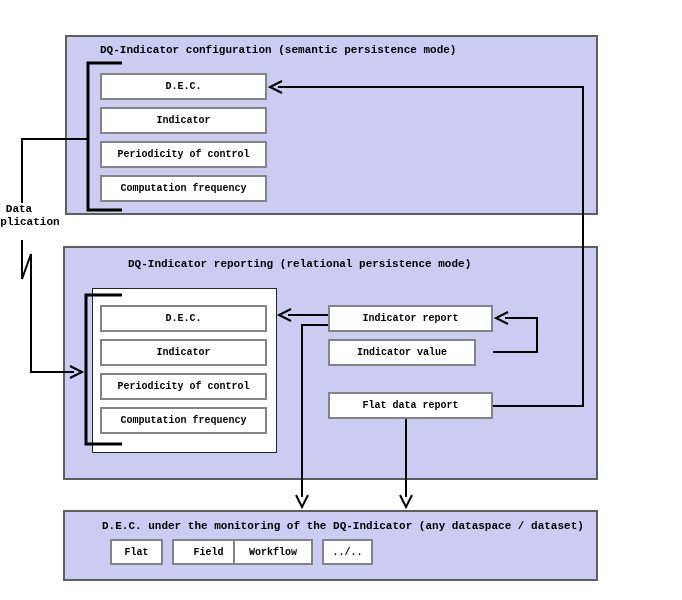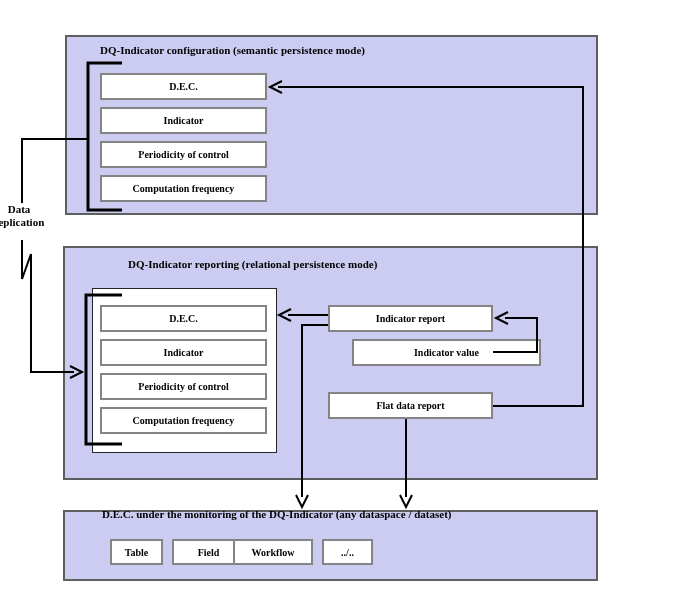--- a/index.html
+++ b/index.html
@@ -1,19 +1,19 @@
 <!DOCTYPE html>
 <html style="--panel_fill: #ccccf2; --panel_border: #5e5e5e; --box_fill: #ffffff; --box_border: #848484; --container_border: #262626; --line: #000000;"><head>
 <meta charset="utf-8">
 <style>
   html,body { margin:0; padding:0; background:#ffffff; }
   #page {
     position:relative; width:682px; height:600px;
     overflow:hidden; background:#ffffff;
-    font-family:Liberation Serif, serif;
+    font-family:Liberation Mono, monospace;
   }
   .panel {
     position:absolute; box-sizing:border-box;
     background:var(--panel_fill); border:2px solid var(--panel_border);
   }
   .section-title {
     position:absolute; font-size:11px; font-weight:bold;
     color:#000; white-space:nowrap;
   }
   .item-box {
@@ -52,26 +52,26 @@
 
   <div class="panel" style="left:63px; top:246px; width:535px; height:234px;"></div>
   <div class="section-title" style="left:100px; top:258px;margin-left:28px;">DQ-Indicator reporting (relational persistence mode)</div>
   <div class="container-box" style="left:92px; top:288px; width:185px; height:165px;"></div>
   <div class="item-box" style="left:100px; top:305px; width:167px; height:27px;">D.E.C.</div>
   <div class="item-box" style="left:100px; top:339px; width:167px; height:27px;">Indicator</div>
   <div class="item-box" style="left:100px; top:373px; width:167px; height:27px;">Periodicity of control</div>
   <div class="item-box" style="left:100px; top:407px; width:167px; height:27px;">Computation frequency</div>
 
   <div class="item-box" style="left:328px; top:305px; width:165px; height:27px;">Indicator report</div>
-  <div class="item-box" style="left:328px; top:339px; width:189px; height:27px;margin-left:24px;">Indicator value</div>
+  <div class="item-box" style="left:328px; top:339px; width:148px; height:27px;">Indicator value</div>
   <div class="item-box" style="left:328px; top:392px; width:165px; height:27px;text-align:center;">Flat data report</div>
 
   <div class="panel" style="left:63px; top:510px; width:535px; height:71px;"></div>
-  <div class="section-title" style="left:102px; top:508px;">D.E.C. under the monitoring of the DQ-Indicator (any dataspace / dataset)</div>
-  <div class="item-box" style="left:110px; top:539px; width:53px; height:26px;">Table</div>
+  <div class="section-title" style="left:102px; top:520px;">D.E.C. under the monitoring of the DQ-Indicator (any dataspace / dataset)</div>
+  <div class="item-box" style="left:110px; top:539px; width:53px; height:26px;">Flat</div>
   <div class="item-box" style="left:172px; top:539px; width:73px; height:26px;">Field</div>
   <div class="item-box" style="left:233px; top:539px; width:80px; height:26px;">Workflow</div>
   <div class="item-box" style="left:322px; top:539px; width:51px; height:26px;">../..</div>
 
   <div class="annotation">
     <div>Data</div>
     <div>replication</div>
   </div>
 
   <svg class="overlay" width="682" height="600" viewBox="0 0 682 600">

